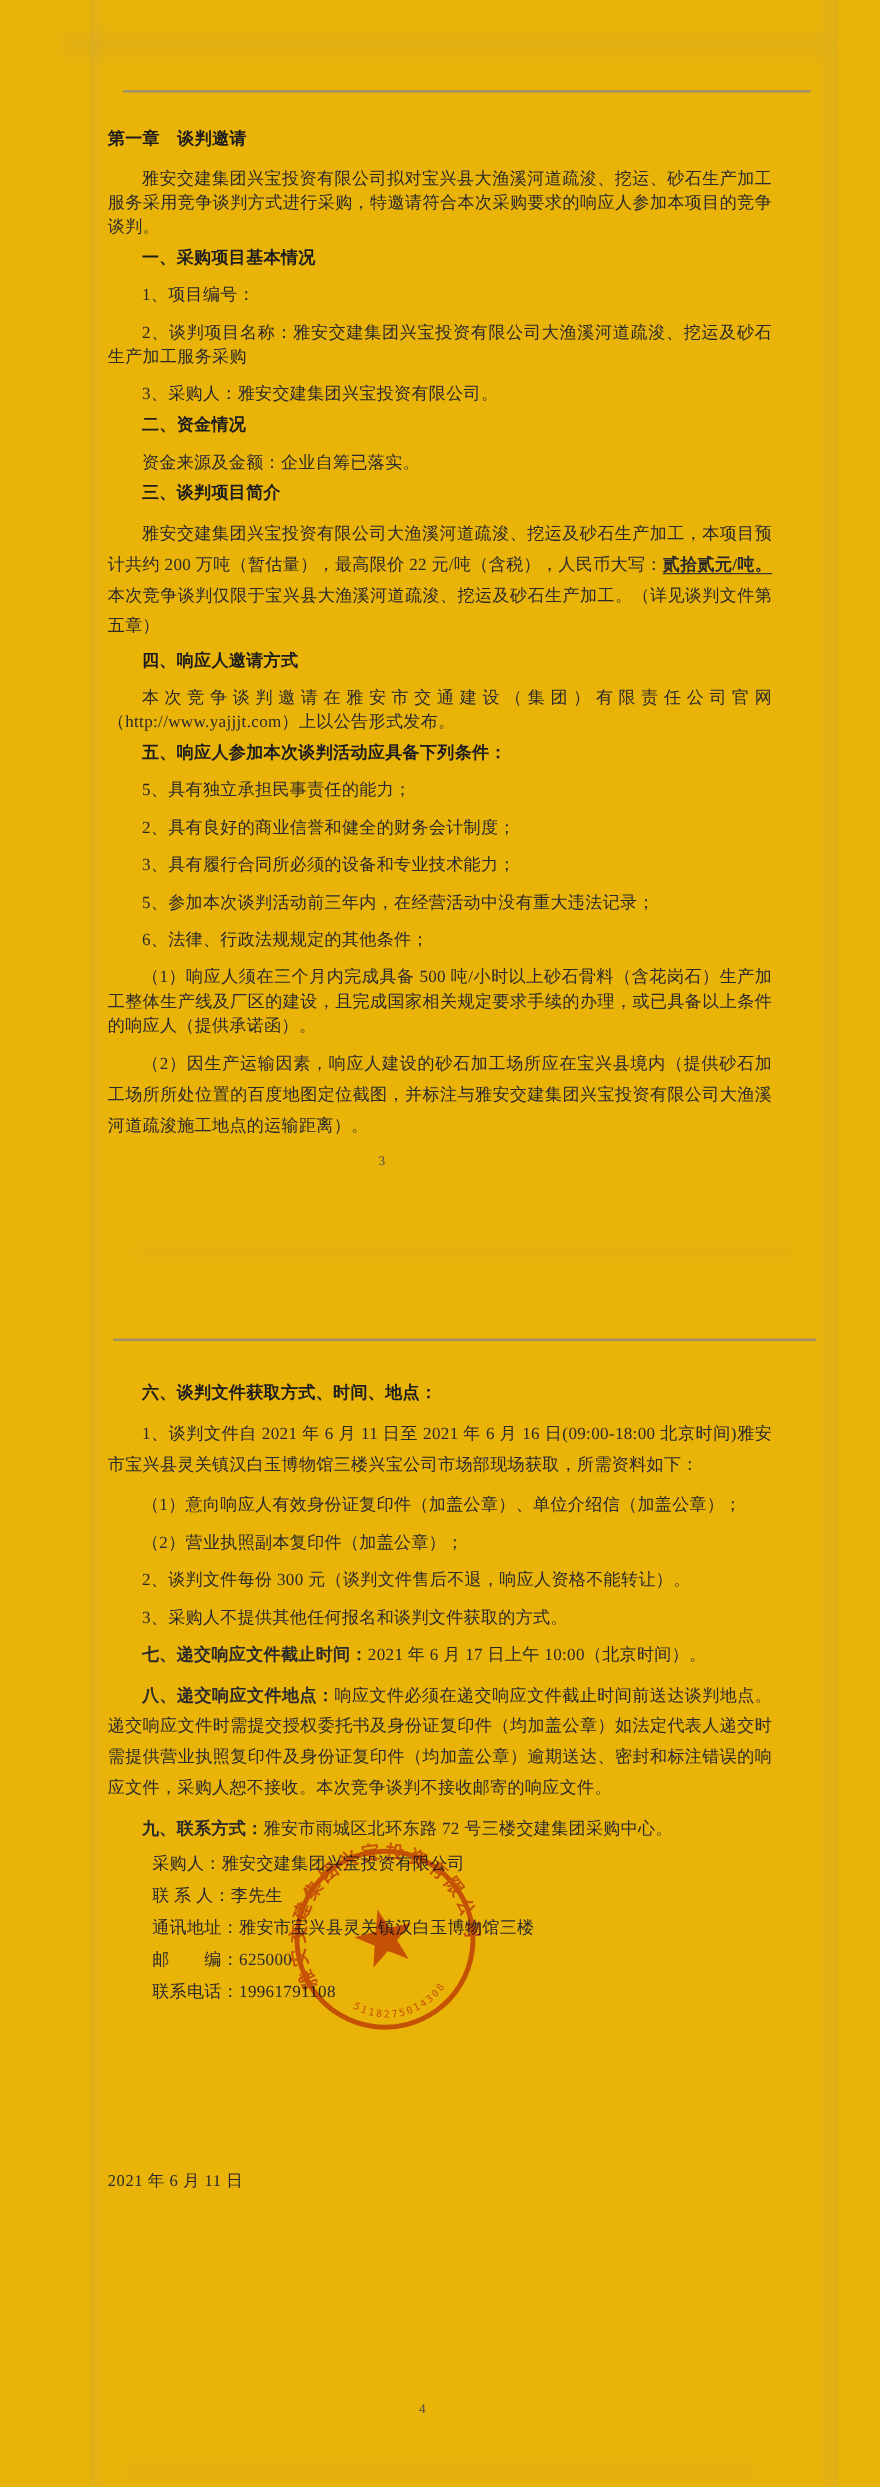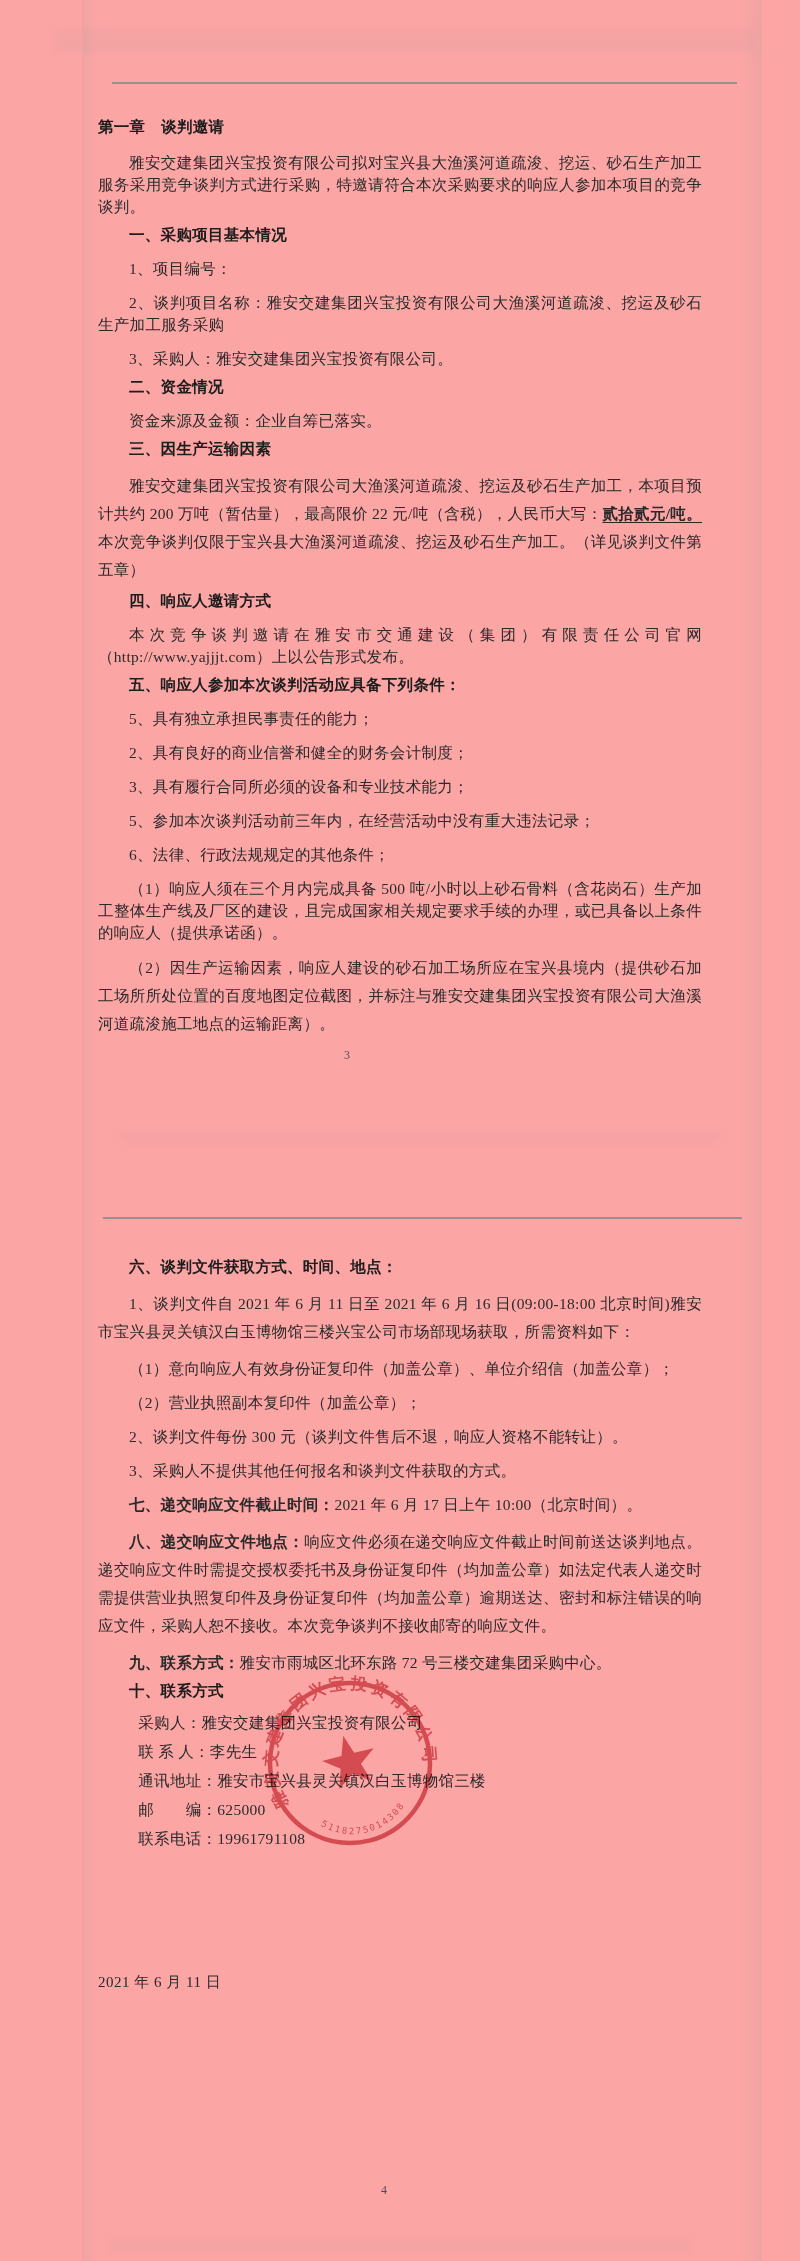--- a/index.html
+++ b/index.html
@@ -1,19 +1,19 @@
 <!DOCTYPE html>
 <html lang="zh" style="--seal-color: #cf5560;"><head>
 <meta charset="utf-8">
 <style>
   :root{ --seal-color:#cf5560; --ink:#2a2a2a; }
   html,body{ margin:0; padding:0; background:#ffffff; }
   .canvas{
     position:relative; width:800px; height:2261px; overflow:hidden;
-    background:#fca5a5;
+    background:#eab308;
     font-family:"Liberation Serif","DejaVu Serif",serif;
     color:var(--ink);
   }
   
   .streak{ position:absolute; top:0; height:100%; pointer-events:none; }
   .streak-left{ left:82px; width:16px;
     background:linear-gradient(90deg, rgba(150,150,150,0.12), rgba(150,150,150,0)); }
   .streak-right{ left:742px; width:20px;
     background:linear-gradient(90deg, rgba(150,150,150,0), rgba(150,150,150,0.12)); }
   .smudge{ position:absolute; pointer-events:none; background:rgba(140,140,140,0.07); filter:blur(5px); }
@@ -74,21 +74,21 @@
   <section class="page" id="page1">
     <div class="content" id="page1-blocks">
         <p class="doc-title"><span>第一章　谈判邀请</span></p>
         <p class=""><span>雅安交建集团兴宝投资有限公司拟对宝兴县大渔溪河道疏浚、挖运、砂石生产加工服务采用竞争谈判方式进行采购，特邀请符合本次采购要求的响应人参加本项目的竞争谈判。</span></p>
         <p class="h"><span>一、采购项目基本情况</span></p>
         <p class=""><span>1、项目编号：</span></p>
         <p class=""><span>2、谈判项目名称：雅安交建集团兴宝投资有限公司大渔溪河道疏浚、挖运及砂石生产加工服务采购</span></p>
         <p class=""><span>3、采购人：雅安交建集团兴宝投资有限公司。</span></p>
         <p class="h"><span>二、资金情况</span></p>
         <p class=""><span>资金来源及金额：企业自筹已落实。</span></p>
-        <p class="h"><span>三、因生产运输因素</span></p>
+        <p class="h"><span>三、谈判项目简介</span></p>
         <p class="loose"><span>雅安交建集团兴宝投资有限公司大渔溪河道疏浚、挖运及砂石生产加工，本项目预计共约 200 万吨（暂估量），最高限价 22 元/吨（含税），人民币大写：</span><span class="bold-u">贰拾贰元/吨。</span><span>本次竞争谈判仅限于宝兴县大渔溪河道疏浚、挖运及砂石生产加工。（详见谈判文件第五章）</span></p>
         <p class="h"><span>四、响应人邀请方式</span></p>
         <p class=""><span>本次竞争谈判邀请在雅安市交通建设（集团）有限责任公司官网（http://www.yajjjt.com）上以公告形式发布。</span></p>
         <p class="h"><span>五、响应人参加本次谈判活动应具备下列条件：</span></p>
         <p class=""><span>5、具有独立承担民事责任的能力；</span></p>
         <p class=""><span>2、具有良好的商业信誉和健全的财务会计制度；</span></p>
         <p class=""><span>3、具有履行合同所必须的设备和专业技术能力；</span></p>
         <p class=""><span>5、参加本次谈判活动前三年内，在经营活动中没有重大违法记录；</span></p>
         <p class=""><span>6、法律、行政法规规定的其他条件；</span></p>
         <p class=""><span>（1）响应人须在三个月内完成具备 500 吨/小时以上砂石骨料（含花岗石）生产加工整体生产线及厂区的建设，且完成国家相关规定要求手续的办理，或已具备以上条件的响应人（提供承诺函）。</span></p>
@@ -101,21 +101,20 @@
     <div class="content" id="page2-blocks">
         <p class="h"><span>六、谈判文件获取方式、时间、地点：</span></p>
         <p class="loose"><span>1、谈判文件自 2021 年 6 月 11 日至 2021 年 6 月 16 日(09:00-18:00 北京时间)雅安市宝兴县灵关镇汉白玉博物馆三楼兴宝公司市场部现场获取，所需资料如下：</span></p>
         <p class=""><span>（1）意向响应人有效身份证复印件（加盖公章）、单位介绍信（加盖公章）；</span></p>
         <p class=""><span>（2）营业执照副本复印件（加盖公章）；</span></p>
         <p class=""><span>2、谈判文件每份 300 元（谈判文件售后不退，响应人资格不能转让）。</span></p>
         <p class=""><span>3、采购人不提供其他任何报名和谈判文件获取的方式。</span></p>
         <p class=""><span class="b">七、递交响应文件截止时间：</span><span>2021 年 6 月 17 日上午 10:00（北京时间）。</span></p>
         <p class="loose"><span class="b">八、递交响应文件地点：</span><span>响应文件必须在递交响应文件截止时间前送达谈判地点。递交响应文件时需提交授权委托书及身份证复印件（均加盖公章）如法定代表人递交时需提供营业执照复印件及身份证复印件（均加盖公章）逾期送达、密封和标注错误的响应文件，采购人恕不接收。本次竞争谈判不接收邮寄的响应文件。</span></p>
         <p class=""><span class="b">九、联系方式：</span><span>雅安市雨城区北环东路 72 号三楼交建集团采购中心。</span></p>
-        <p class="h"><span>十、联系方式</span></p>
         <p class="contact"><span>采购人：雅安交建集团兴宝投资有限公司</span></p>
         <p class="contact"><span>联 系 人：李先生</span></p>
         <p class="contact"><span>通讯地址：雅安市宝兴县灵关镇汉白玉博物馆三楼</span></p>
         <p class="contact"><span>邮　　编：625000</span></p>
         <p class="contact"><span>联系电话：19961791108</span></p>
       </div>
 
     <div class="seal-wrap">
       <svg width="180" height="180" viewBox="0 0 180 180">
         <defs>

